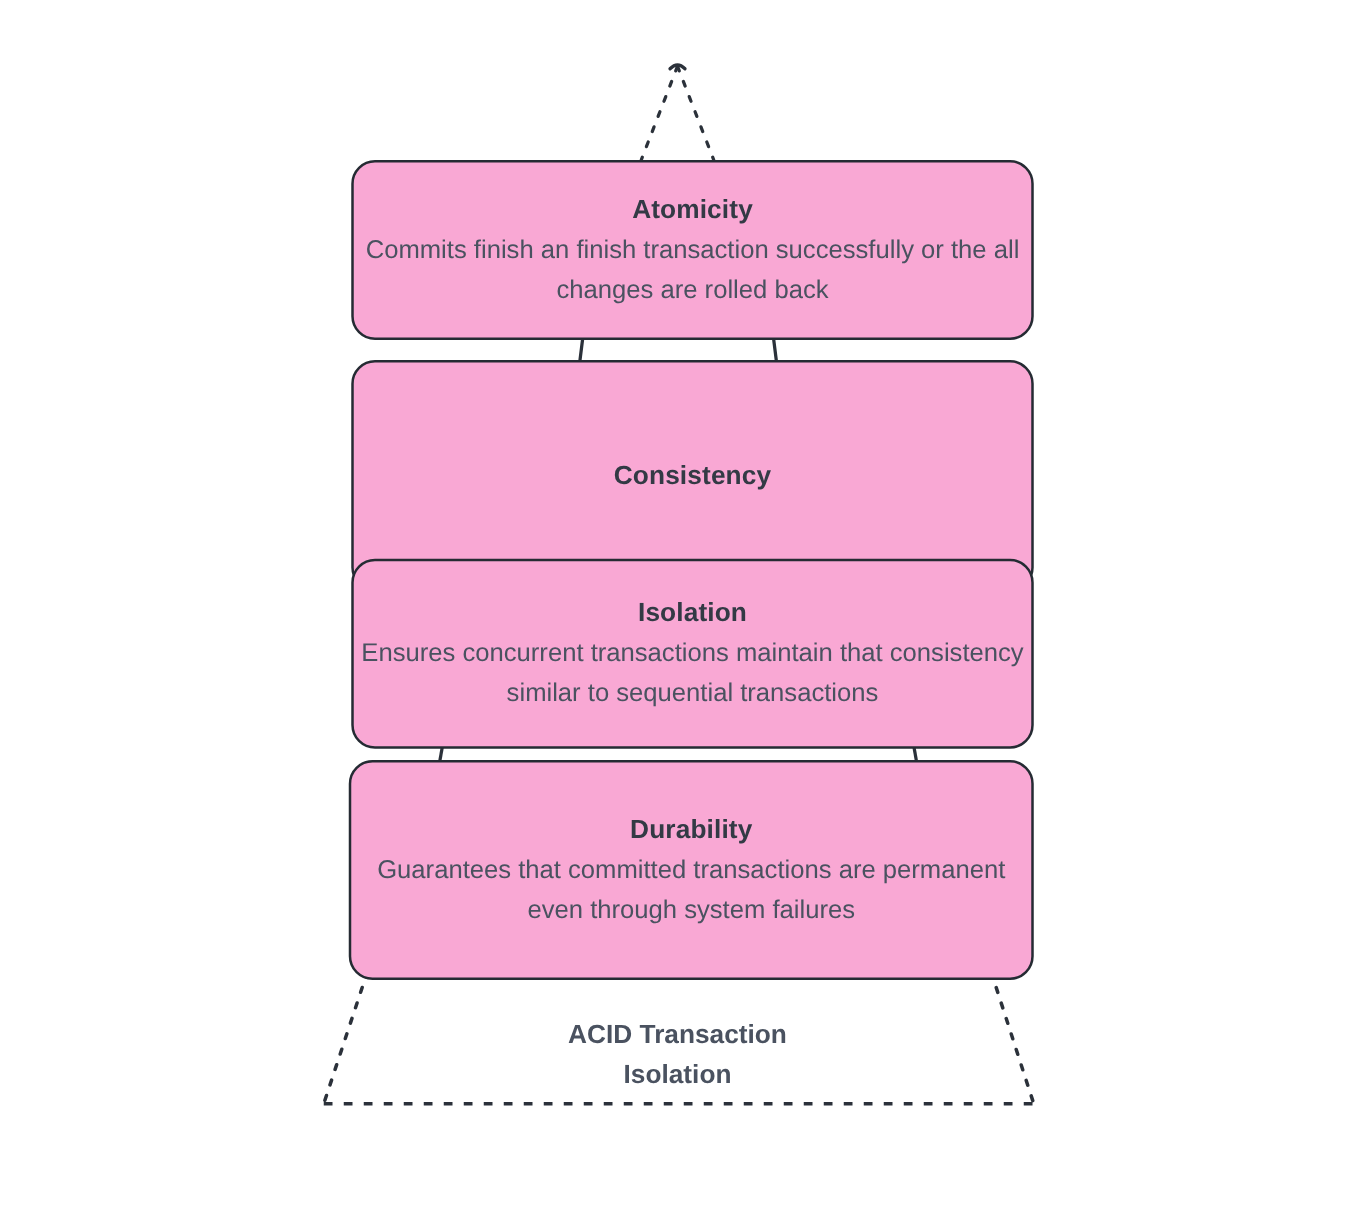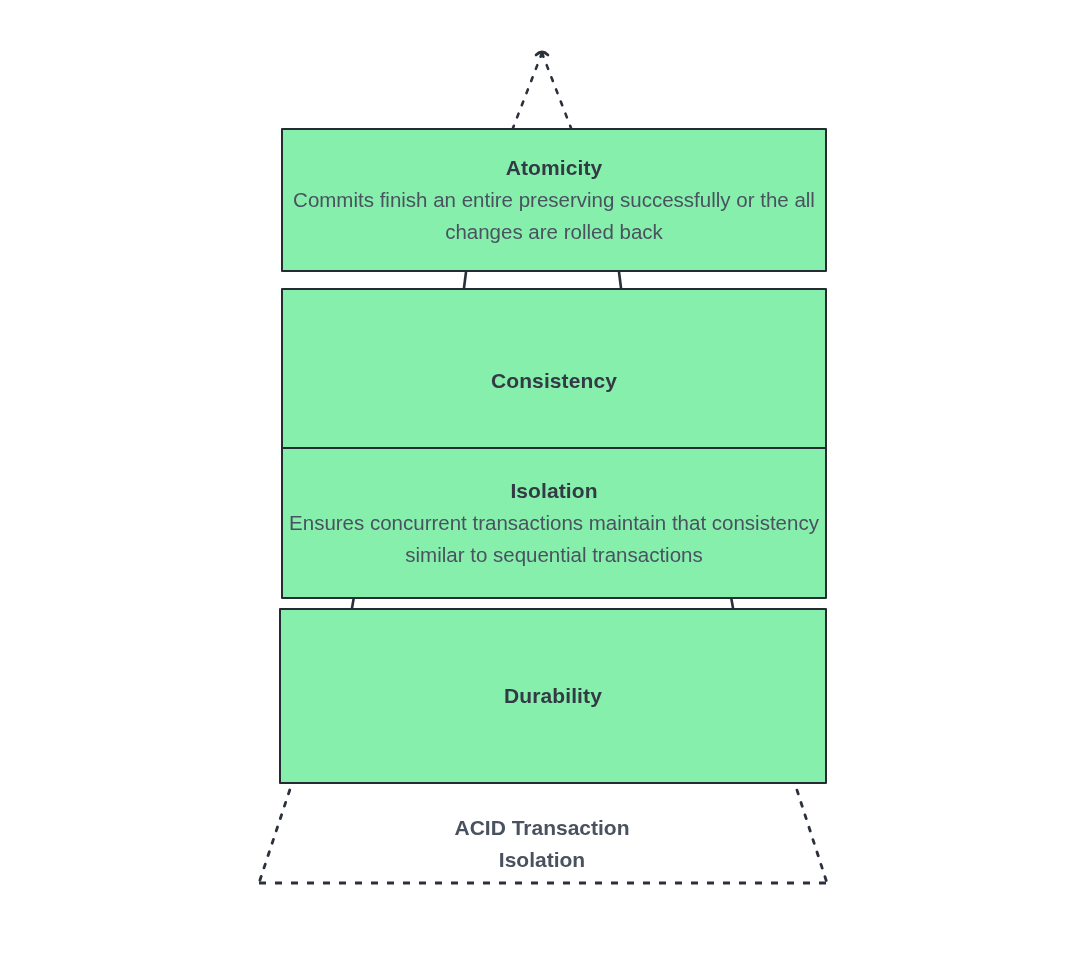--- a/index.html
+++ b/index.html
@@ -28,23 +28,23 @@
     position: absolute;
     left: 0;
     top: 0;
     width: 1090px;
     height: 972px;
   }
 
   .layer-box {
     position: absolute;
     box-sizing: border-box;
-    background: #86efac;
+    background: #f9a8d4;
     border: 2.4px solid #252b33;
-    border-radius: 1px;
+    border-radius: 19px;
     display: flex;
     flex-direction: column;
     align-items: center;
     justify-content: center;
     text-align: center;
     z-index: 3;
   }
 
   .layer-title {
     font-size: 21px;
@@ -103,34 +103,35 @@
     <path d="M 355 591 L 352 608" fill="none" stroke="#2b313a" stroke-width="2.6" stroke-linecap="round"></path>
     <path d="M 730 591 L 733 608" fill="none" stroke="#2b313a" stroke-width="2.6" stroke-linecap="round"></path>
 
     <path d="M 302 753 L 259 883" fill="none" stroke="#2b313a" stroke-width="2.8" stroke-dasharray="4 9" stroke-linecap="round"></path>
     <path d="M 785 753 L 827 883" fill="none" stroke="#2b313a" stroke-width="2.8" stroke-dasharray="4 9" stroke-linecap="round"></path>
     <path d="M 259 883 L 827 883" fill="none" stroke="#2b313a" stroke-width="2.8" stroke-dasharray="7 9" stroke-linecap="butt"></path>
   </svg>
 
   <div class="layer-box" id="box-atomicity">
     <div class="layer-title">Atomicity</div>
-    <div class="layer-desc">Commits finish an entire preserving successfully or the all changes are rolled back</div>
+    <div class="layer-desc">Commits finish an finish transaction successfully or the all changes are rolled back</div>
   </div>
 
   <div class="layer-box" id="box-consistency">
     <div class="layer-title">Consistency</div>
   </div>
 
   <div class="layer-box" id="box-isolation">
     <div class="layer-title">Isolation</div>
     <div class="layer-desc">Ensures concurrent transactions maintain that consistency similar to sequential transactions</div>
   </div>
 
   <div class="layer-box" id="box-durability">
     <div class="layer-title">Durability</div>
+    <div class="layer-desc">Guarantees that committed transactions are permanent even through system failures</div>
   </div>
 
   <div id="base-caption">
     <span class="caption-line">ACID Transaction</span>
     <span class="caption-line">Isolation</span>
   </div>
 
 </div>
 
 </body></html>

